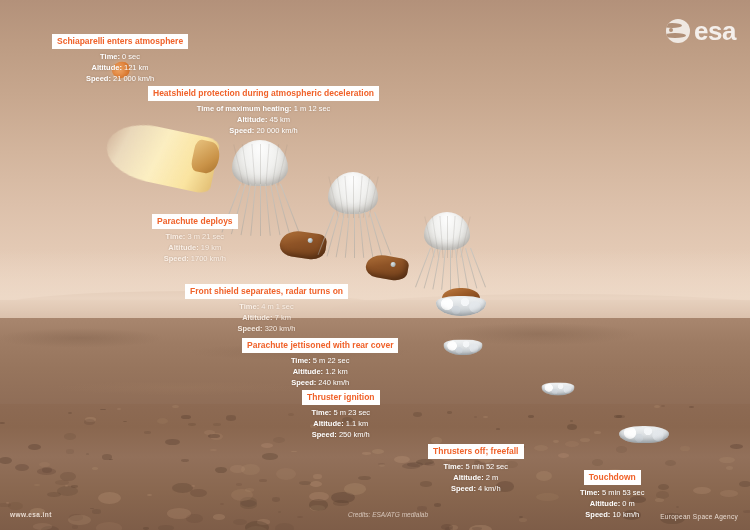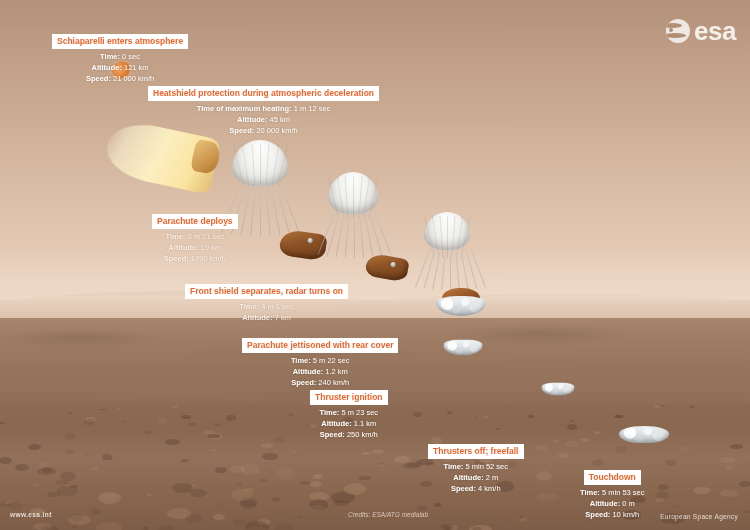--- a/index.html
+++ b/index.html
@@ -579,33 +579,34 @@
       <div class="callout-row"><span class="k">Altitude:</span> <span>19 km</span></div>
       <div class="callout-row"><span class="k">Speed:</span> <span>1700 km/h</span></div>
     </div>
   </div>
 
   <div class="callout dim" style="left:158px; top:280px;margin-left:27px;">
     <div class="callout-title">Front shield separates, radar turns on</div>
     <div class="callout-rows">
       <div class="callout-row"><span class="k">Time:</span> <span>4 m 1 sec</span></div>
       <div class="callout-row"><span class="k">Altitude:</span> <span>7 km</span></div>
+      <div class="callout-row"><span class="k">Speed:</span> <span>320 km/h</span></div>
     </div>
   </div>
 
   <div class="callout" style="left:242px; top:334px;">
     <div class="callout-title">Parachute jettisoned with rear cover</div>
     <div class="callout-rows">
       <div class="callout-row"><span class="k">Time:</span> <span>5 m 22 sec</span></div>
       <div class="callout-row"><span class="k">Altitude:</span> <span>1.2 km</span></div>
       <div class="callout-row"><span class="k">Speed:</span> <span>240 km/h</span></div>
     </div>
   </div>
 
-  <div class="callout" style="left:302px; top:386px;margin-left:8px;">
+  <div class="callout" style="left:302px; top:386px;">
     <div class="callout-title">Thruster ignition</div>
     <div class="callout-rows">
       <div class="callout-row"><span class="k">Time:</span> <span>5 m 23 sec</span></div>
       <div class="callout-row"><span class="k">Altitude:</span> <span>1.1 km</span></div>
       <div class="callout-row"><span class="k">Speed:</span> <span>250 km/h</span></div>
     </div>
   </div>
 
   <div class="callout" style="left:428px; top:440px;">
     <div class="callout-title">Thrusters off; freefall</div>

